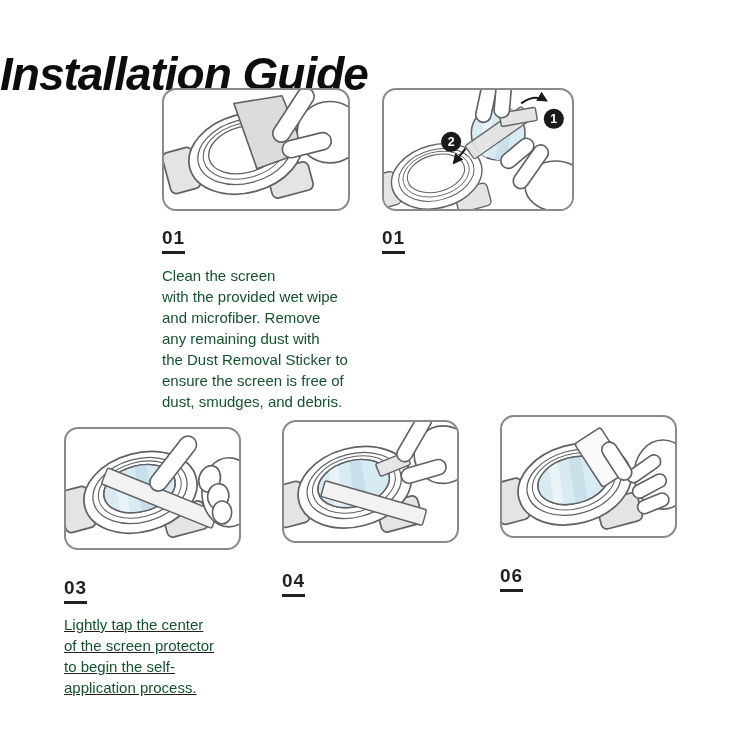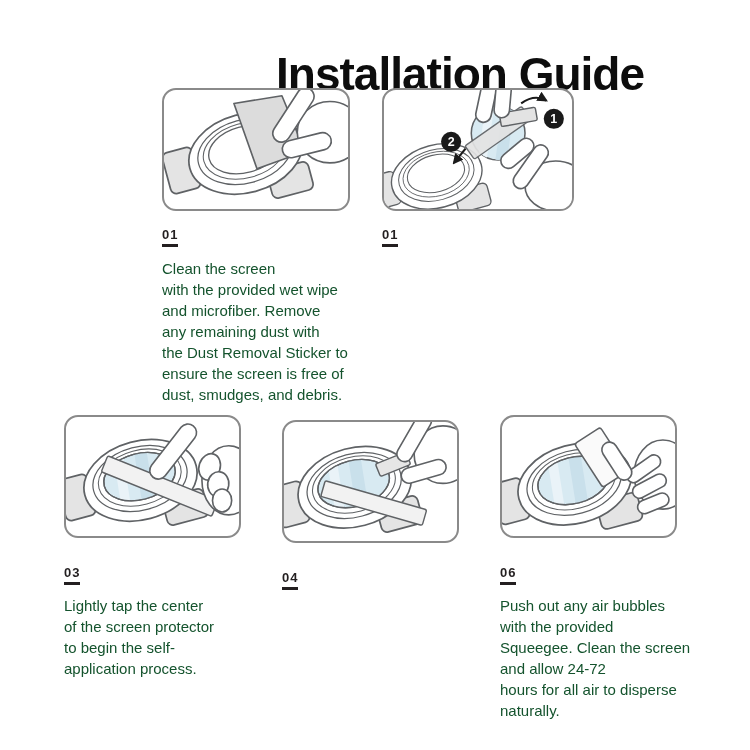--- a/index.html
+++ b/index.html
@@ -1,31 +1,31 @@
 <!DOCTYPE html>
 <html><head>
 <meta charset="utf-8">
 <style>
   html,body{margin:0;padding:0;background:#ffffff;}
   .canvas{position:relative;width:750px;height:750px;background:#ffffff;overflow:hidden;
           font-family:"Liberation Sans", sans-serif;color:#231f20;}
-  .title{position:absolute;top:16px;left:0;width:644px;text-align:right;
-         font-size:46px;font-weight:bold;letter-spacing:-1px;color:#0d0d0d;white-space:nowrap;}
+  .title{position:absolute;top:16px;left:0;width:644px;text-align:left;
+         font-size:46px;font-weight:bold;letter-spacing:-1px;color:#0d0d0d;white-space:nowrap;font-style:italic;}
   .step{position:absolute;}
   .figure{box-sizing:border-box;height:123px;border:2.5px solid #8a8a8a;border-radius:14px;
           background:#ffffff;overflow:hidden;}
   .figure svg{display:block;width:100%;height:100%;}
-  .num{display:inline-block;margin-top:16px;font-size:13px;font-weight:bold;letter-spacing:1px;
+  .num{display:inline-block;margin-top:16px;font-size:19px;font-weight:bold;letter-spacing:1px;
        padding-bottom:2px;border-bottom:3px solid #231f20;color:#231f20;}
   .desc{margin:11px 0 0 0;font-size:15px;line-height:21px;white-space:pre-line;color:#14532d;}
   .row2 .num{margin-top:27px;}
   .row2 .desc{margin-top:10px;}
   #s1{left:162px;top:88px;width:212px;} #s1 .figure{width:188px;}
   #s2{left:382px;top:88px;width:212px;} #s2 .figure{width:192px;}
-  #s3{left:64px; top:415px;width:210px;} #s3 .figure{width:177px;}
+  #s3{left:64px; top:427px;width:210px;text-decoration:underline;} #s3 .figure{width:177px;}
   #s4{left:282px;top:420px;width:210px;} #s4 .figure{width:177px;}
   #s5{left:500px;top:415px;width:212px;} #s5 .figure{width:177px;}
 </style>
 </head>
 <body>
 
 <div class="canvas">
 
   <svg width="0" height="0" style="position:absolute" aria-hidden="true">
     <defs>
@@ -179,21 +179,15 @@
         <g fill="#ffffff" stroke="#5f6265" stroke-width="1.7">
           <ellipse cx="166" cy="60" rx="30" ry="36"></ellipse>
           <rect x="-7" y="-20" width="14" height="40" rx="7" transform="translate(146,54) rotate(55)"></rect>
           <rect x="-7" y="-19" width="14" height="38" rx="7" transform="translate(152,72) rotate(62)"></rect>
           <rect x="-7" y="-17" width="14" height="34" rx="7" transform="translate(156,90) rotate(68)"></rect>
           <rect x="-8" y="-22" width="16" height="44" rx="8" transform="translate(118,46) rotate(-33)"></rect>
         </g>
       </svg>
     </div>
     <div class="num">06</div>
-    <p class="desc">Push out any air bubbles
-with the provided
-Squeegee. Clean the screen
-and allow 24-72
-hours for all air to disperse
-naturally.</p>
   </section>
 
 </div>
 
 </body></html>

